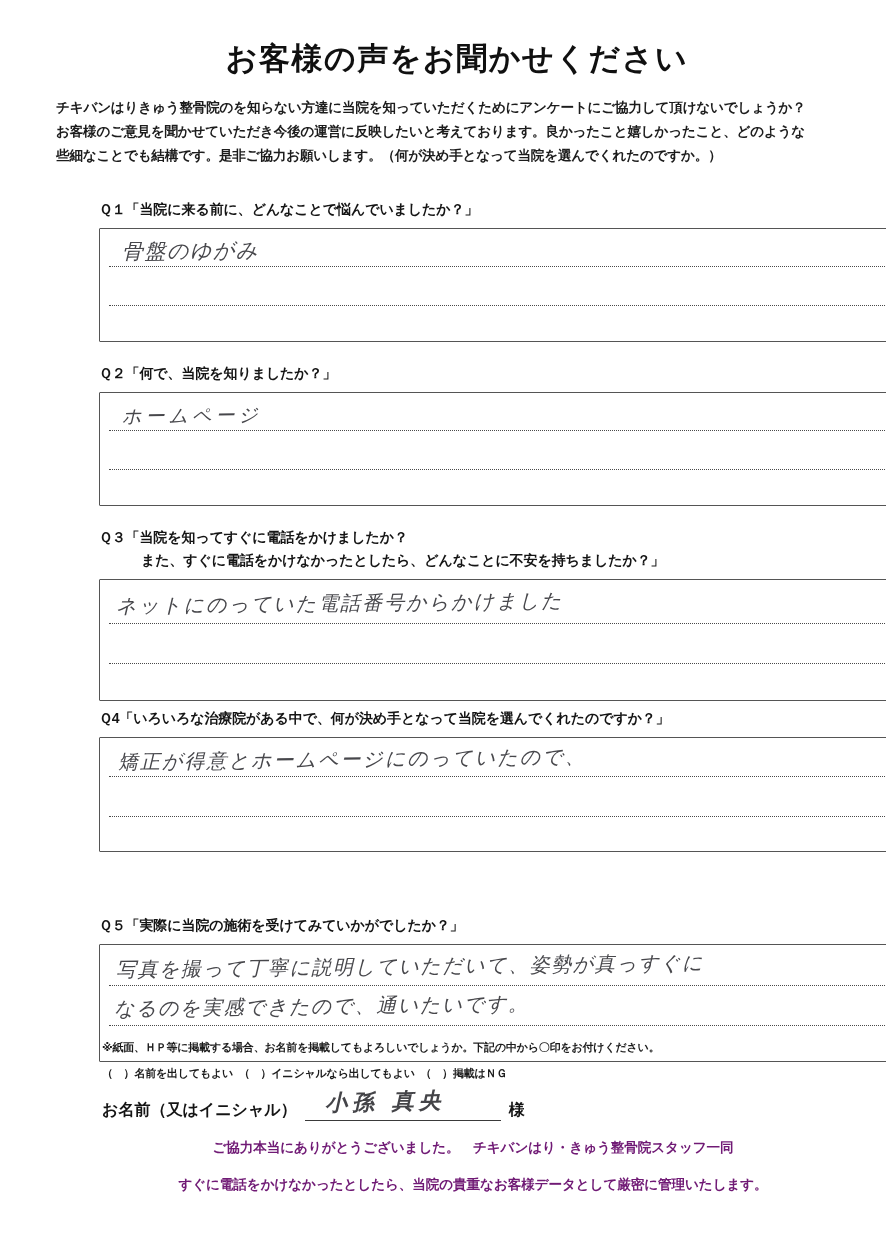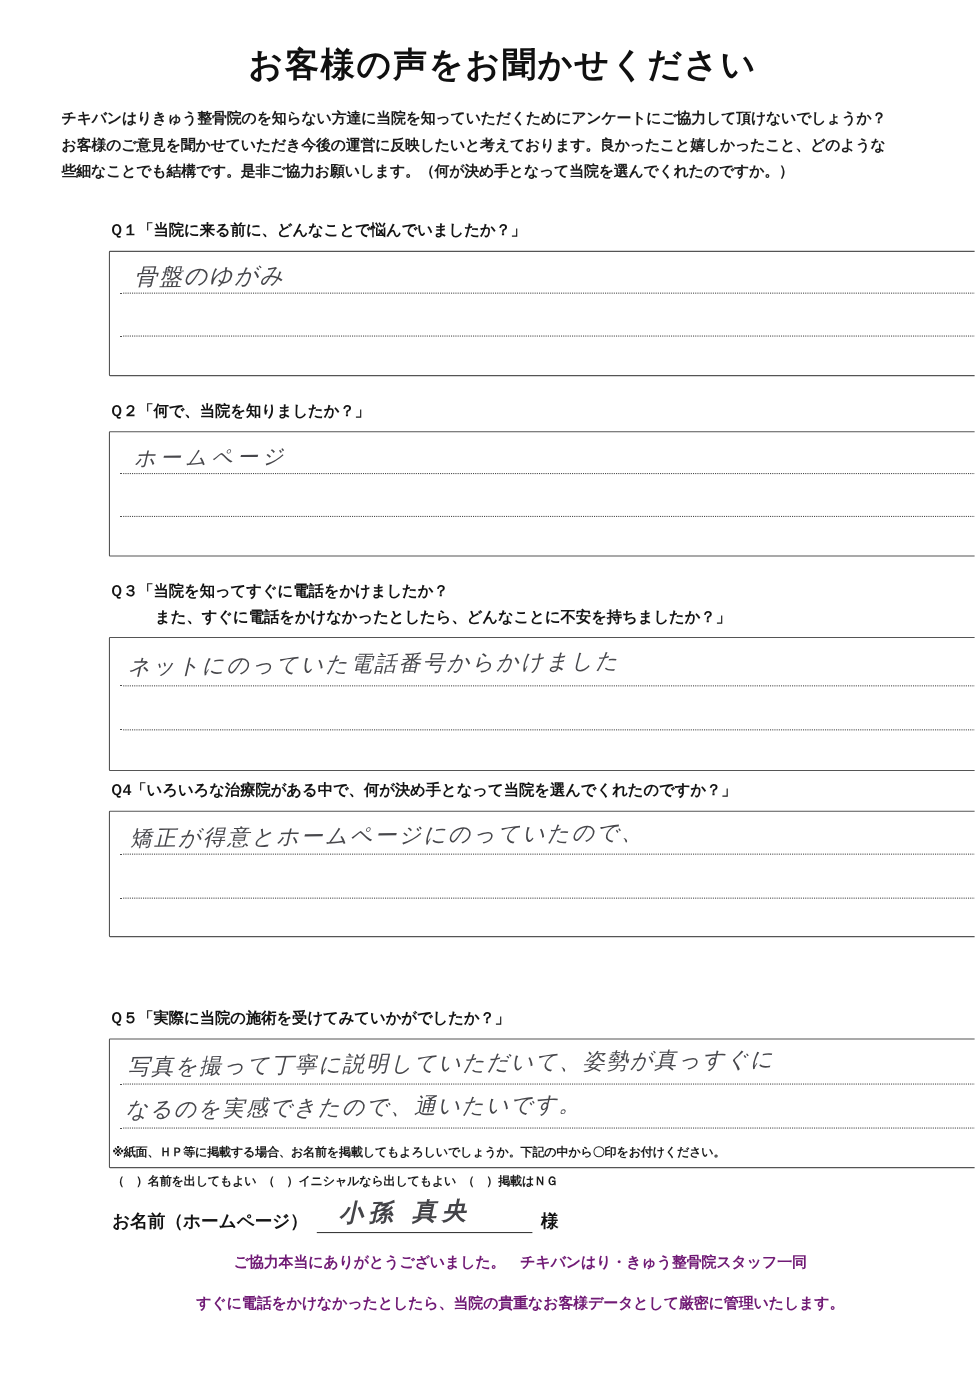--- a/index.html
+++ b/index.html
@@ -212,21 +212,21 @@
     </div>
   </div>
 
   <div class="footer-note" style="top:1040px;">※紙面、ＨＰ等に掲載する場合、お名前を掲載してもよろしいでしょうか。下記の中から〇印をお付けください。</div>
 
   <div class="footer-note" style="top:1066px;">
     <span>（　）</span><span>名前を出してもよい</span>&nbsp;&nbsp;<span>（　）</span><span>イニシャルなら出してもよい</span>&nbsp;&nbsp;<span>（　）</span><span>掲載はＮＧ</span>
   </div>
 
   <div class="name-row">
-    <span>お名前（ホームページ）</span>
+    <span>お名前（又はイニシャル）</span>
     <span class="name-blank">
       <span class="name-hand">小孫 真央</span>
     </span>
     <span>様</span>
   </div>
 
   <div class="closing" style="top:1139px;">ご協力本当にありがとうございました。　チキバンはり・きゅう整骨院スタッフ一同</div>
   <div class="closing" style="top:1176px;">すぐに電話をかけなかったとしたら、当院の貴重なお客様データとして厳密に管理いたします。</div>
 
 </div>

